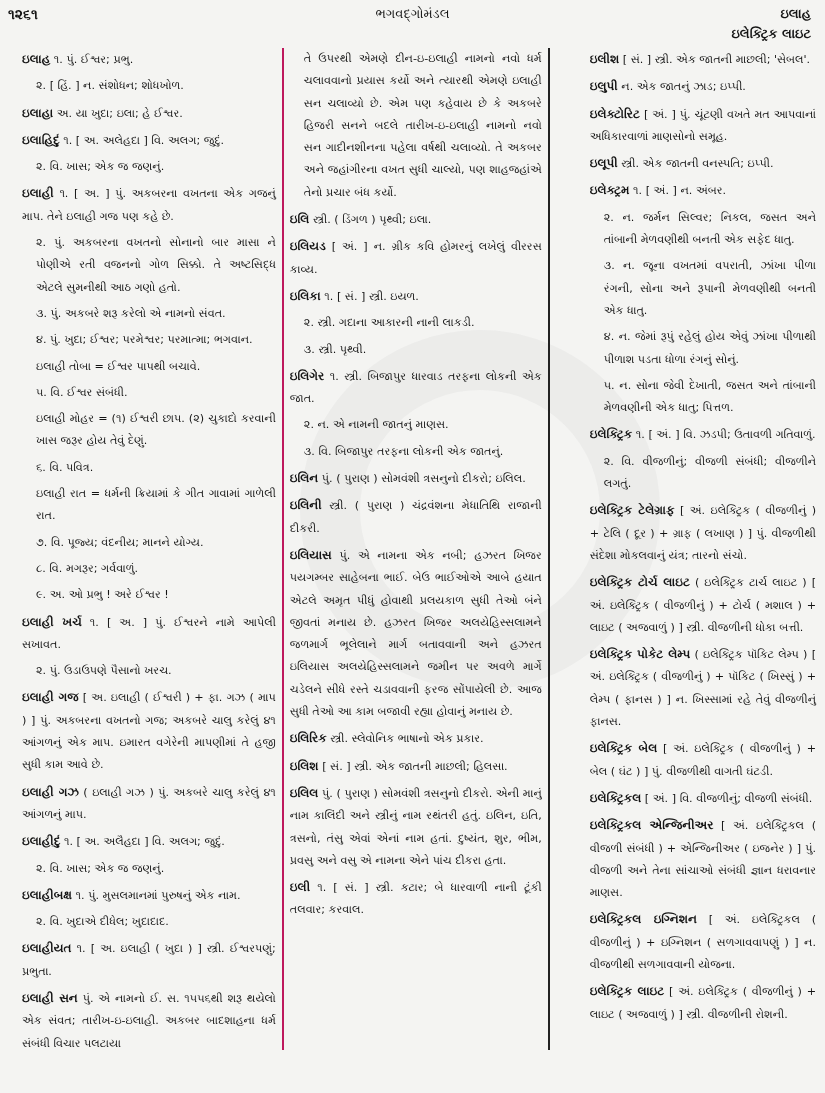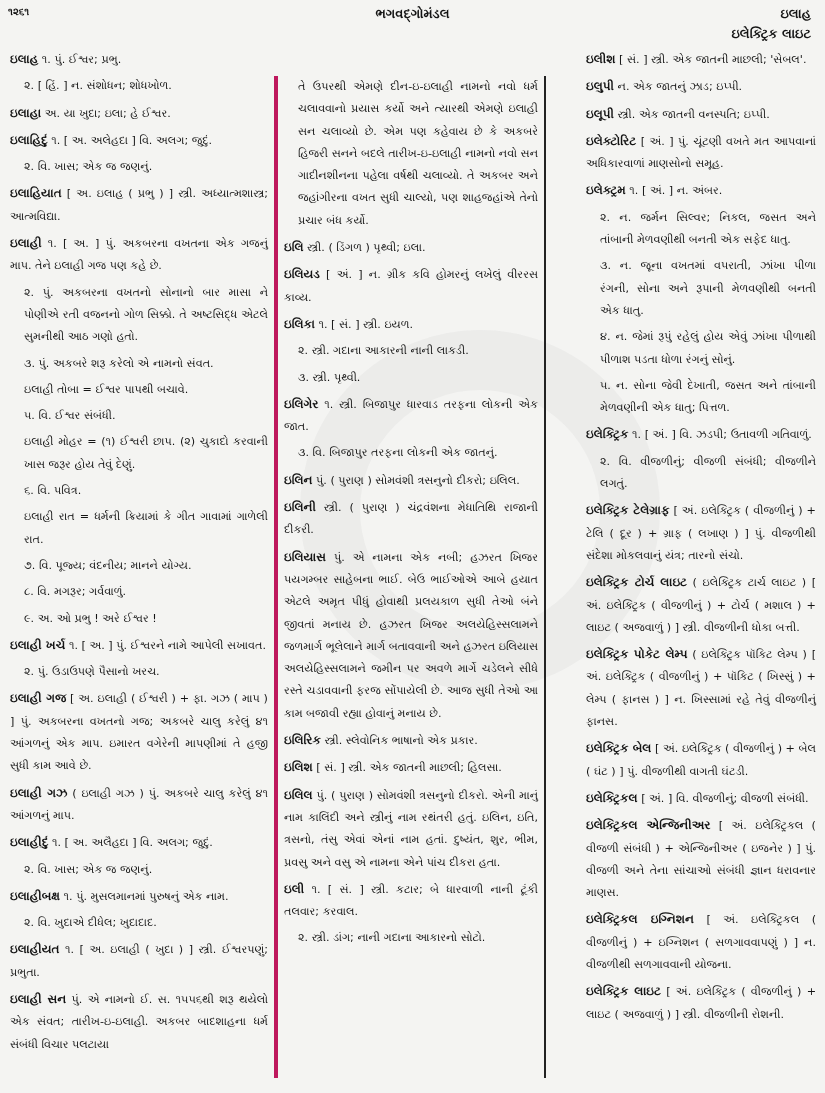--- a/index.html
+++ b/index.html
@@ -1,28 +1,28 @@
 <!DOCTYPE html>
 <html><head>
 <meta charset="utf-8">
 <style>
   html, body { margin:0; padding:0; }
   body {
     width:825px; height:1093px; background:#f4f4f2; color:#141414;
     font-family:"DejaVu Sans", sans-serif; overflow:hidden; position:relative;
   }
   .header { position:absolute; top:0; left:0; width:825px; height:50px; }
-  .page-num { position:absolute; left:8px; top:6px; font-weight:bold; font-size:10px; }
-  .book-title { position:absolute; left:0; width:825px; top:6px; text-align:center; font-weight:bold; font-size:13px; }
+  .page-num { position:absolute; left:8px; top:6px; font-weight:bold; font-size:14px; }
+  .book-title { position:absolute; left:0; width:825px; top:6px; text-align:center; font-weight:normal; font-size:13px; }
   .guide1 { position:absolute; right:14px; top:6px; font-weight:bold; font-size:13px; }
   .guide2 { position:absolute; right:14px; top:26px; font-weight:bold; font-size:13px; }
   .columns { position:absolute; top:48px; left:4px; width:818px; height:1030px; display:flex; }
   .col { box-sizing:border-box; padding:0 6px; font-size:11.2px; line-height:22.3px; overflow:hidden; }
-  .col1 { width:270px; }
-  .col2 { width:272px; border-left:4px solid #be185d; border-right:2px solid #222; height:1002px;margin-top:28px; }
+  .col1 { width:270px;margin-left:12px; }
+  .col2 { width:272px; border-left:2px solid #be185d; border-right:2px solid #222; height:1002px; }
   .col3 { width:276px;padding-left:40px; }
   .entry { margin:0 0 4px 0; text-align:justify; }
   .head { font-weight:bold; font-size:12px; }
   .cont { padding-left:14px; text-indent:0; }
   .sub { padding-left:14px; }
   .watermark { position:absolute; left:300px; top:330px; width:360px; height:360px; border-radius:50%;
     border:60px solid rgba(200,200,200,0.18); box-sizing:border-box; pointer-events:none; }
 </style>
 </head>
 <body>
@@ -36,24 +36,24 @@
 
 <div class="watermark"></div>
 
 <div class="columns">
   <div class="col col1">
       <div class="entry"><span class="head">ઇલાહ</span><span> ૧. પું. ઈશ્વર; પ્રભુ.</span></div>
       <div class="entry sub">૨. [ હિં. ] ન. સંશોધન; શોધખોળ.</div>
       <div class="entry"><span class="head">ઇલાહા</span><span> અ. યા ખુદા; ઇલા; હે ઈશ્વર.</span></div>
       <div class="entry"><span class="head">ઇલાહિદું</span><span> ૧. [ અ. અલેહદા ] વિ. અલગ; જુદું.</span></div>
       <div class="entry sub">૨. વિ. ખાસ; એક જ જણનું.</div>
-      <div class="entry"><span class="head">ઇલાહિયાત</span><span> [ અ. ઇલાહ ( પ્રભુ ) ] સ્ત્રી. અધ્યાત્મશાસ્ત્ર; આત્મવિદ્યા.</span></div>
       <div class="entry"><span class="head">ઇલાહી</span><span> ૧. [ અ. ] પું. અકબરના વખતના એક ગજનું માપ. તેને ઇલાહી ગજ પણ કહે છે.</span></div>
       <div class="entry sub">૨. પું. અકબરના વખતનો સોનાનો બાર માસા ને પોણીએ રતી વજનનો ગોળ સિક્કો. તે અષ્ટસિદ્ધ એટલે સુમનીથી આઠ ગણો હતો.</div>
       <div class="entry sub">૩. પું. અકબરે શરૂ કરેલો એ નામનો સંવત.</div>
+      <div class="entry sub">૪. પું. ખુદા; ઈશ્વર; પરમેશ્વર; પરમાત્મા; ભગવાન.</div>
       <div class="entry sub">ઇલાહી તોબા = ઈશ્વર પાપથી બચાવે.</div>
       <div class="entry sub">૫. વિ. ઈશ્વર સંબંધી.</div>
       <div class="entry sub">ઇલાહી મોહર = (૧) ઈશ્વરી છાપ. (૨) ચુકાદો કરવાની ખાસ જરૂર હોય તેવું દેણું.</div>
       <div class="entry sub">૬. વિ. પવિત્ર.</div>
       <div class="entry sub">ઇલાહી રાત = ધર્મની ક્રિયામાં કે ગીત ગાવામાં ગાળેલી રાત.</div>
       <div class="entry sub">૭. વિ. પૂજ્ય; વંદનીય; માનને યોગ્ય.</div>
       <div class="entry sub">૮. વિ. મગરૂર; ગર્વવાળું.</div>
       <div class="entry sub">૯. અ. ઓ પ્રભુ ! અરે ઈશ્વર !</div>
       <div class="entry"><span class="head">ઇલાહી ખર્ચ</span><span> ૧. [ અ. ] પું. ઈશ્વરને નામે આપેલી સખાવત.</span></div>
       <div class="entry sub">૨. પું. ઉડાઉપણે પૈસાનો ખરચ.</div>
@@ -67,35 +67,35 @@
       <div class="entry"><span class="head">ઇલાહી સન</span><span> પું. એ નામનો ઈ. સ. ૧૫૫૬થી શરૂ થયેલો એક સંવત; તારીખ-ઇ-ઇલાહી. અકબર બાદશાહના ધર્મ સંબંધી વિચાર પલટાયા</span></div>
     </div>
   <div class="col col2">
       <div class="entry cont">તે ઉપરથી એમણે દીન-ઇ-ઇલાહી નામનો નવો ધર્મ ચલાવવાનો પ્રયાસ કર્યો અને ત્યારથી એમણે ઇલાહી સન ચલાવ્યો છે. એમ પણ કહેવાય છે કે અકબરે હિજરી સનને બદલે તારીખ-ઇ-ઇલાહી નામનો નવો સન ગાદીનશીનના પહેલા વર્ષથી ચલાવ્યો. તે અકબર અને જહાંગીરના વખત સુધી ચાલ્યો, પણ શાહજહાંએ તેનો પ્રચાર બંધ કર્યો.</div>
       <div class="entry"><span class="head">ઇલિ</span><span> સ્ત્રી. ( ડિંગળ ) પૃથ્વી; ઇલા.</span></div>
       <div class="entry"><span class="head">ઇલિયડ</span><span> [ અં. ] ન. ગ્રીક કવિ હોમરનું લખેલું વીરરસ કાવ્ય.</span></div>
       <div class="entry"><span class="head">ઇલિકા</span><span> ૧. [ સં. ] સ્ત્રી. ઇયળ.</span></div>
       <div class="entry sub">૨. સ્ત્રી. ગદાના આકારની નાની લાકડી.</div>
       <div class="entry sub">૩. સ્ત્રી. પૃથ્વી.</div>
       <div class="entry"><span class="head">ઇલિગેર</span><span> ૧. સ્ત્રી. બિજાપુર ધારવાડ તરફના લોકની એક જાત.</span></div>
+      <div class="entry sub">૨. ન. એ નામની જાતનું માણસ.</div>
       <div class="entry sub">૩. વિ. બિજાપુર તરફના લોકની એક જાતનું.</div>
       <div class="entry"><span class="head">ઇલિન</span><span> પું. ( પુરાણ ) સોમવંશી ત્રસનુનો દીકરો; ઇલિલ.</span></div>
       <div class="entry"><span class="head">ઇલિની</span><span> સ્ત્રી. ( પુરાણ ) ચંદ્રવંશના મેધાતિથિ રાજાની દીકરી.</span></div>
       <div class="entry"><span class="head">ઇલિયાસ</span><span> પું. એ નામના એક નબી; હઝરત ખિજર પયગમ્બર સાહેબના ભાઈ. બેઉ ભાઈઓએ આબે હયાત એટલે અમૃત પીધું હોવાથી પ્રલયકાળ સુધી તેઓ બંને જીવતાં મનાય છે. હઝરત ખિજર અલયેહિસ્સલામને જળમાર્ગ ભૂલેલાને માર્ગ બતાવવાની અને હઝરત ઇલિયાસ અલયેહિસ્સલામને જમીન પર અવળે માર્ગે ચડેલને સીધે રસ્તે ચડાવવાની ફરજ સોંપાયેલી છે. આજ સુધી તેઓ આ કામ બજાવી રહ્યા હોવાનું મનાય છે.</span></div>
       <div class="entry"><span class="head">ઇલિરિક</span><span> સ્ત્રી. સ્લેવોનિક ભાષાનો એક પ્રકાર.</span></div>
       <div class="entry"><span class="head">ઇલિશ</span><span> [ સં. ] સ્ત્રી. એક જાતની માછલી; હિલસા.</span></div>
       <div class="entry"><span class="head">ઇલિલ</span><span> પું. ( પુરાણ ) સોમવંશી ત્રસનુનો દીકરો. એની માનું નામ કાલિંદી અને સ્ત્રીનું નામ રથંતરી હતું. ઇલિન, ઇતિ, ત્રસનો, તંસુ એવાં એનાં નામ હતાં. દુષ્યંત, શુર, ભીમ, પ્રવસુ અને વસુ એ નામના એને પાંચ દીકરા હતા.</span></div>
       <div class="entry"><span class="head">ઇલી</span><span> ૧. [ સં. ] સ્ત્રી. કટાર; બે ધારવાળી નાની ટૂંકી તલવાર; કરવાલ.</span></div>
-      <div class="entry sub">૨. સ્ત્રી. ડાંગ; નાની ગદાના આકારનો સોટો.</div>
     </div>
   <div class="col col3">
       <div class="entry"><span class="head">ઇલીશ</span><span> [ સં. ] સ્ત્રી. એક જાતની માછલી; 'સેબલ'.</span></div>
       <div class="entry"><span class="head">ઇલુપી</span><span> ન. એક જાતનું ઝાડ; ઇપ્પી.</span></div>
+      <div class="entry"><span class="head">ઇલેક્ટોરિટ</span><span> [ અં. ] પું. ચૂંટણી વખતે મત આપવાનાં અધિકારવાળાં માણસોનો સમૂહ.</span></div>
       <div class="entry"><span class="head">ઇલૂપી</span><span> સ્ત્રી. એક જાતની વનસ્પતિ; ઇપ્પી.</span></div>
-      <div class="entry"><span class="head">ઇલેક્ટોરિટ</span><span> [ અં. ] પું. ચૂંટણી વખતે મત આપવાનાં અધિકારવાળાં માણસોનો સમૂહ.</span></div>
       <div class="entry"><span class="head">ઇલેક્ટ્રમ</span><span> ૧. [ અં. ] ન. અંબર.</span></div>
       <div class="entry sub">૨. ન. જર્મન સિલ્વર; નિકલ, જસત અને તાંબાની મેળવણીથી બનતી એક સફેદ ધાતુ.</div>
       <div class="entry sub">૩. ન. જૂના વખતમાં વપરાતી, ઝાંખા પીળા રંગની, સોના અને રૂપાની મેળવણીથી બનતી એક ધાતુ.</div>
       <div class="entry sub">૪. ન. જેમાં રૂપું રહેલું હોય એવું ઝાંખા પીળાથી પીળાશ પડતા ધોળા રંગનું સોનું.</div>
       <div class="entry sub">૫. ન. સોના જેવી દેખાતી, જસત અને તાંબાની મેળવણીની એક ધાતુ; પિત્તળ.</div>
       <div class="entry"><span class="head">ઇલેક્ટ્રિક</span><span> ૧. [ અં. ] વિ. ઝડપી; ઉતાવળી ગતિવાળું.</span></div>
       <div class="entry sub">૨. વિ. વીજળીનું; વીજળી સંબંધી; વીજળીને લગતું.</div>
       <div class="entry"><span class="head">ઇલેક્ટ્રિક ટેલેગ્રાફ</span><span> [ અં. ઇલેક્ટ્રિક ( વીજળીનું ) + ટેલિ ( દૂર ) + ગ્રાફ ( લખાણ ) ] પું. વીજળીથી સંદેશા મોકલવાનું યંત્ર; તારનો સંચો.</span></div>
       <div class="entry"><span class="head">ઇલેક્ટ્રિક ટોર્ચ લાઇટ</span><span> ( ઇલેક્ટ્રિક ટાર્ચ લાઇટ ) [ અં. ઇલેક્ટ્રિક ( વીજળીનું ) + ટોર્ચ ( મશાલ ) + લાઇટ ( અજવાળું ) ] સ્ત્રી. વીજળીની ધોકા બત્તી.</span></div>
       <div class="entry"><span class="head">ઇલેક્ટ્રિક પોકેટ લેમ્પ</span><span> ( ઇલેક્ટ્રિક પૉકિટ લેમ્પ ) [ અં. ઇલેક્ટ્રિક ( વીજળીનું ) + પૉકિટ ( ખિસ્સું ) + લેમ્પ ( ફાનસ ) ] ન. ખિસ્સામાં રહે તેવું વીજળીનું ફાનસ.</span></div>

